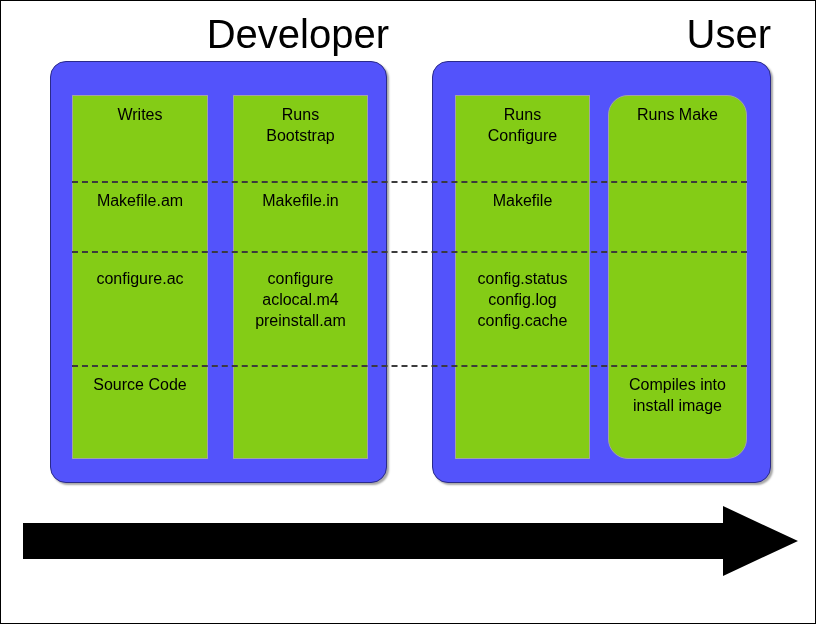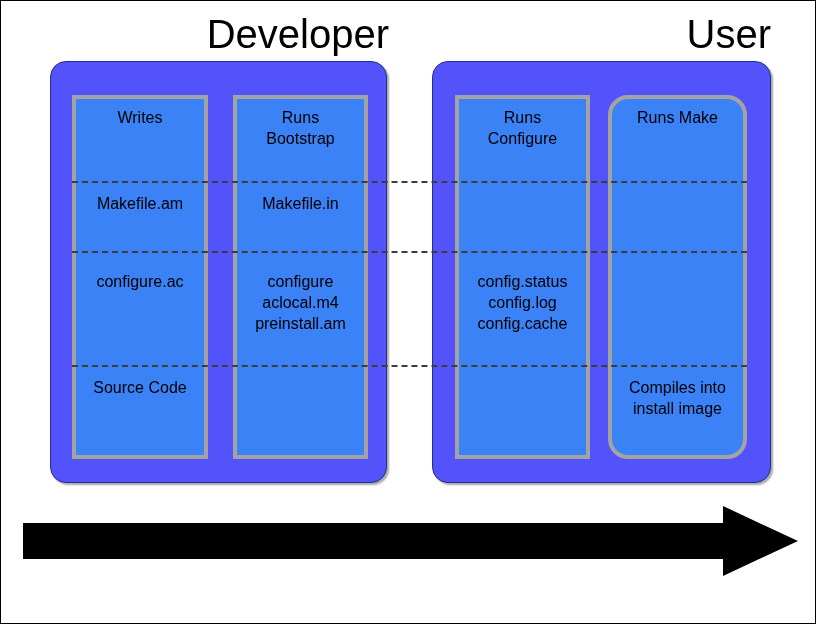--- a/index.html
+++ b/index.html
@@ -42,22 +42,22 @@
     border-radius: 16px;
     box-sizing: border-box;
     box-shadow: 2px 2px 2px rgba(0,0,0,0.35);
   }
   #panel-developer { left: 49px;  top: 60px; width: 337px; height: 422px; }
   #panel-user      { left: 431px; top: 60px; width: 339px; height: 422px; }
 
   
   .column {
     position: absolute;
-    background: #3b82f6;
-    border: 4px solid #a3a3a3;
+    background: #84cc16;
+    border: 1px solid #a3a3a3;
     box-sizing: border-box;
     top: 94px;
     height: 364px;
     overflow: hidden;
   }
   #col-writes     { left: 71px;  width: 136px; }
   #col-bootstrap  { left: 232px; width: 135px; }
   #col-configure  { left: 454px; width: 135px; }
   #col-make       { left: 607px; width: 139px; border-radius: 20px; }
 
@@ -141,20 +141,23 @@
       <span class="line">preinstall.am</span>
     </div>
     <div class="cell r3"></div>
   </div>
 
   <div class="column" id="col-configure">
     <div class="cell r0">
       <span class="line">Runs</span>
       <span class="line">Configure</span>
     </div>
+    <div class="cell r1">
+      <span class="line">Makefile</span>
+    </div>
     <div class="cell r2">
       <span class="line">config.status</span>
       <span class="line">config.log</span>
       <span class="line">config.cache</span>
     </div>
     <div class="cell r3"></div>
   </div>
 
   <div class="column" id="col-make">
     <div class="cell r0">

